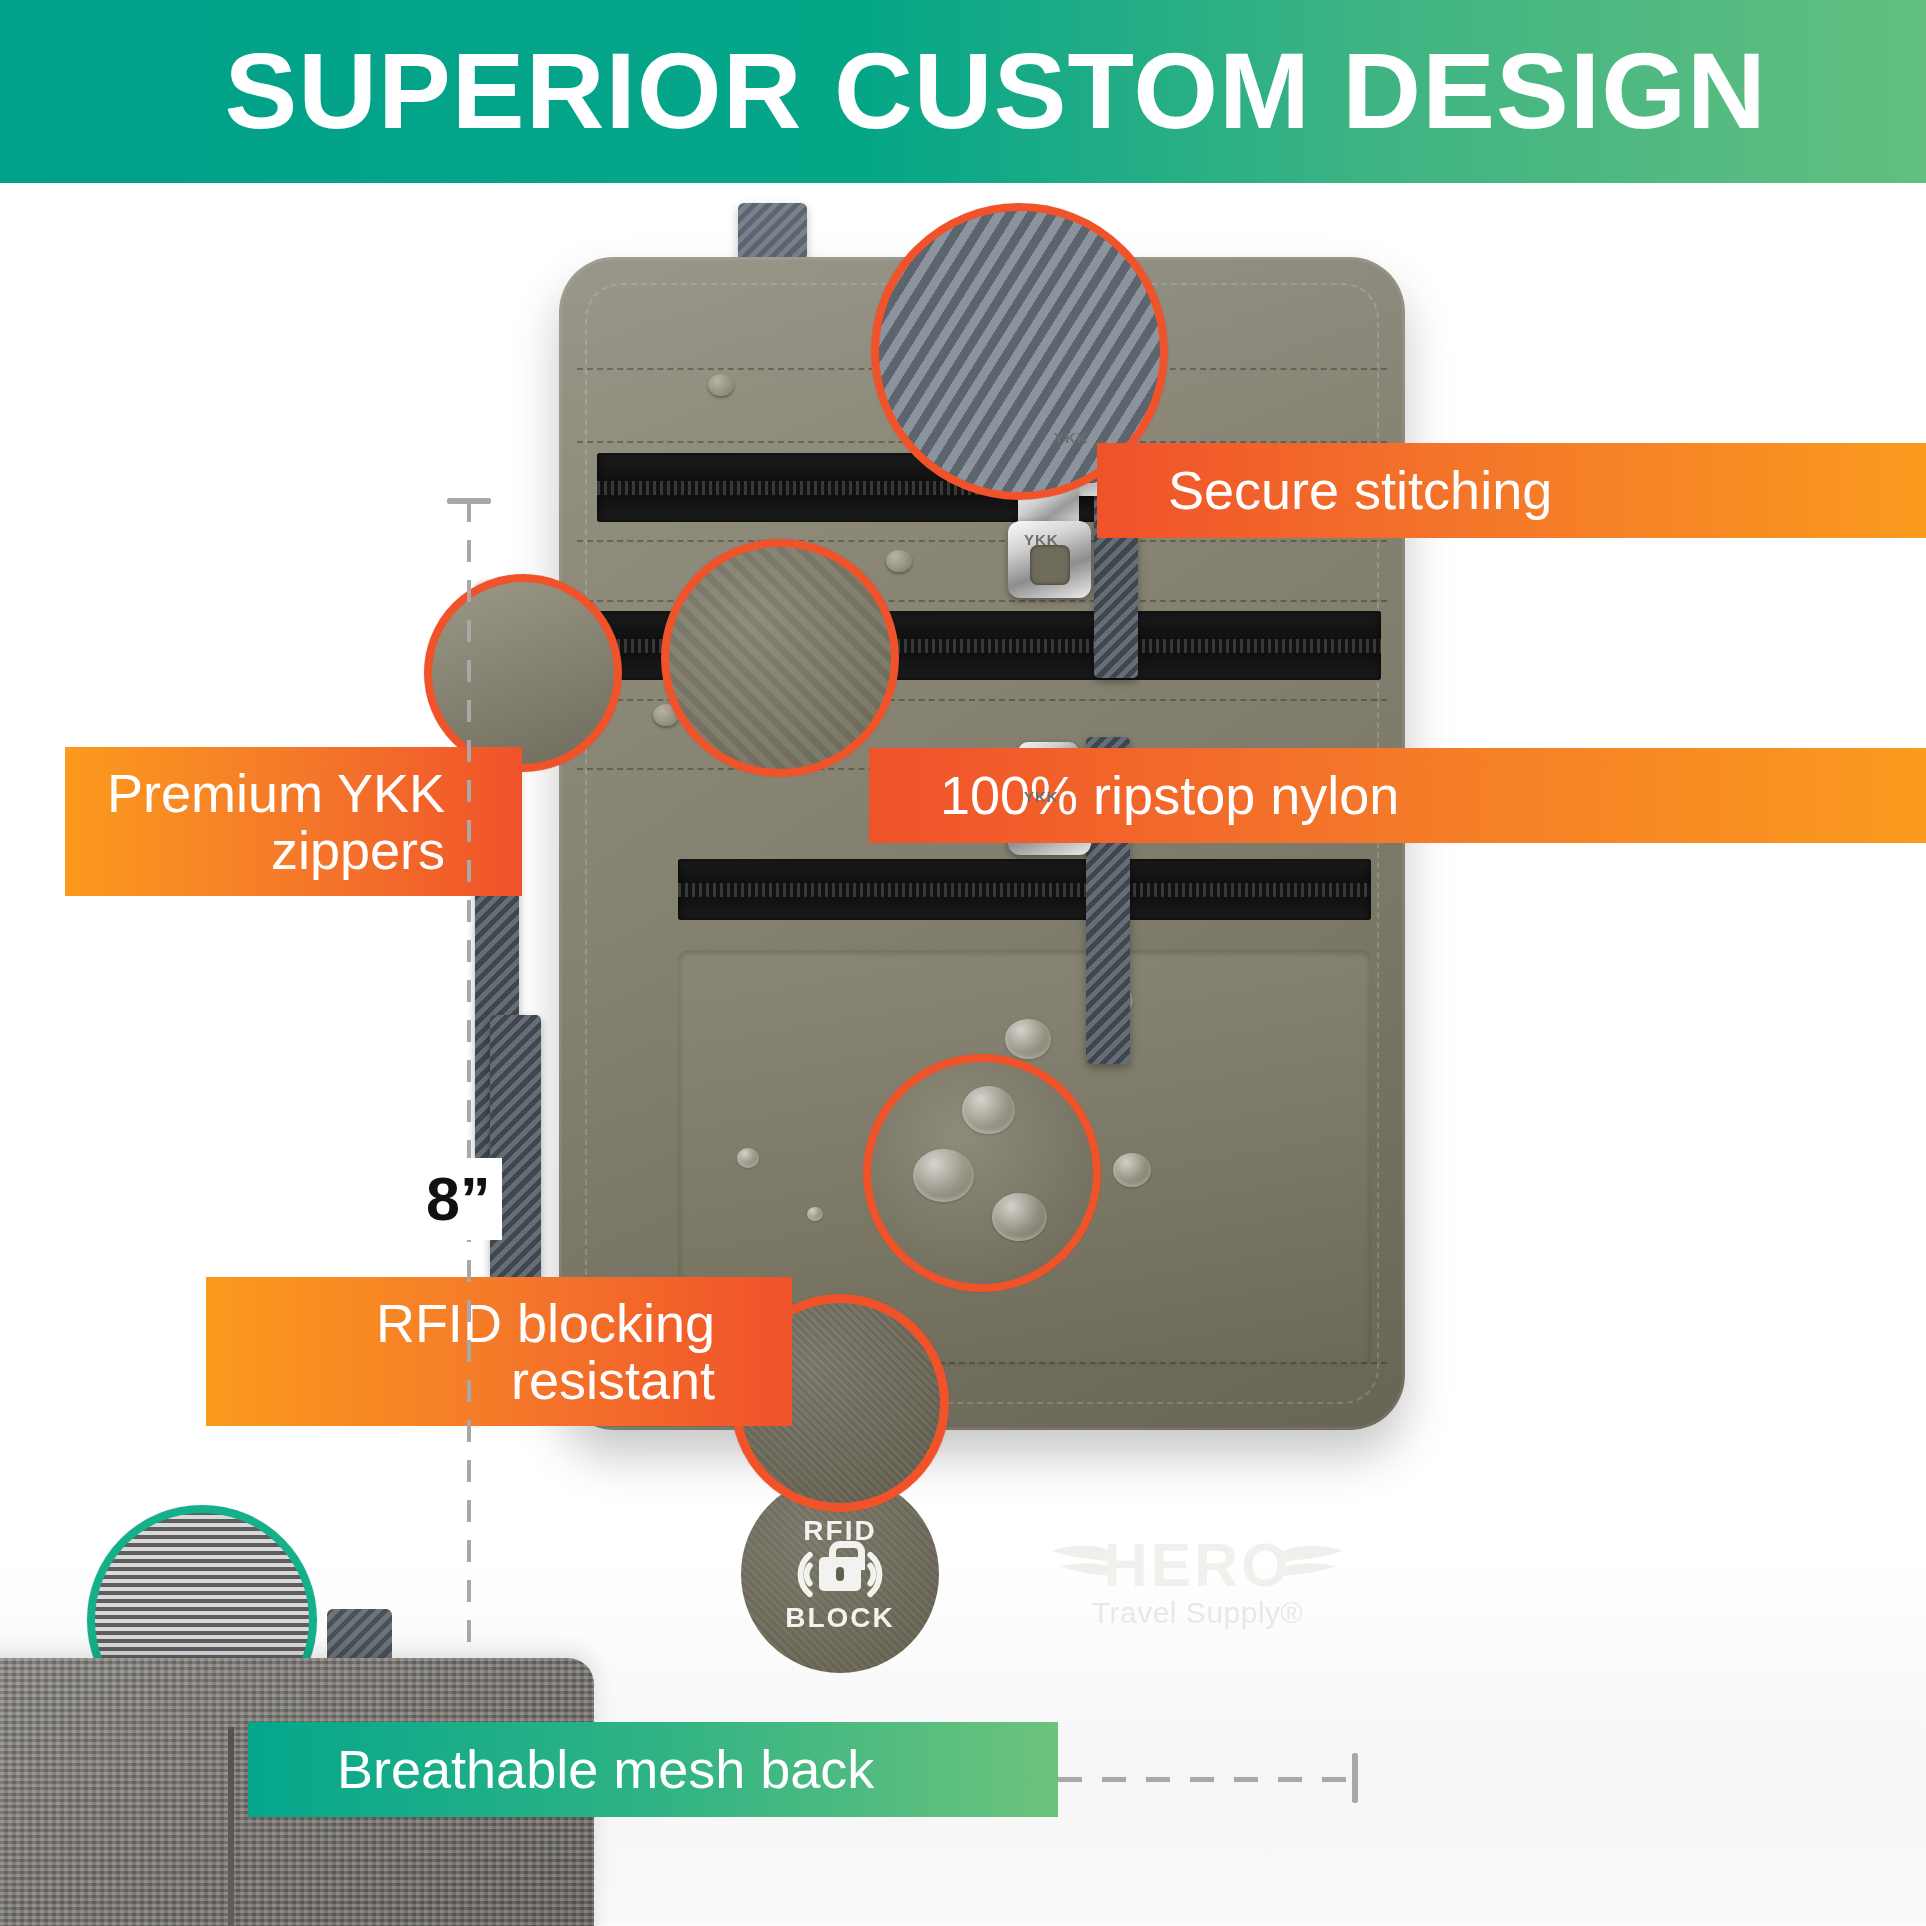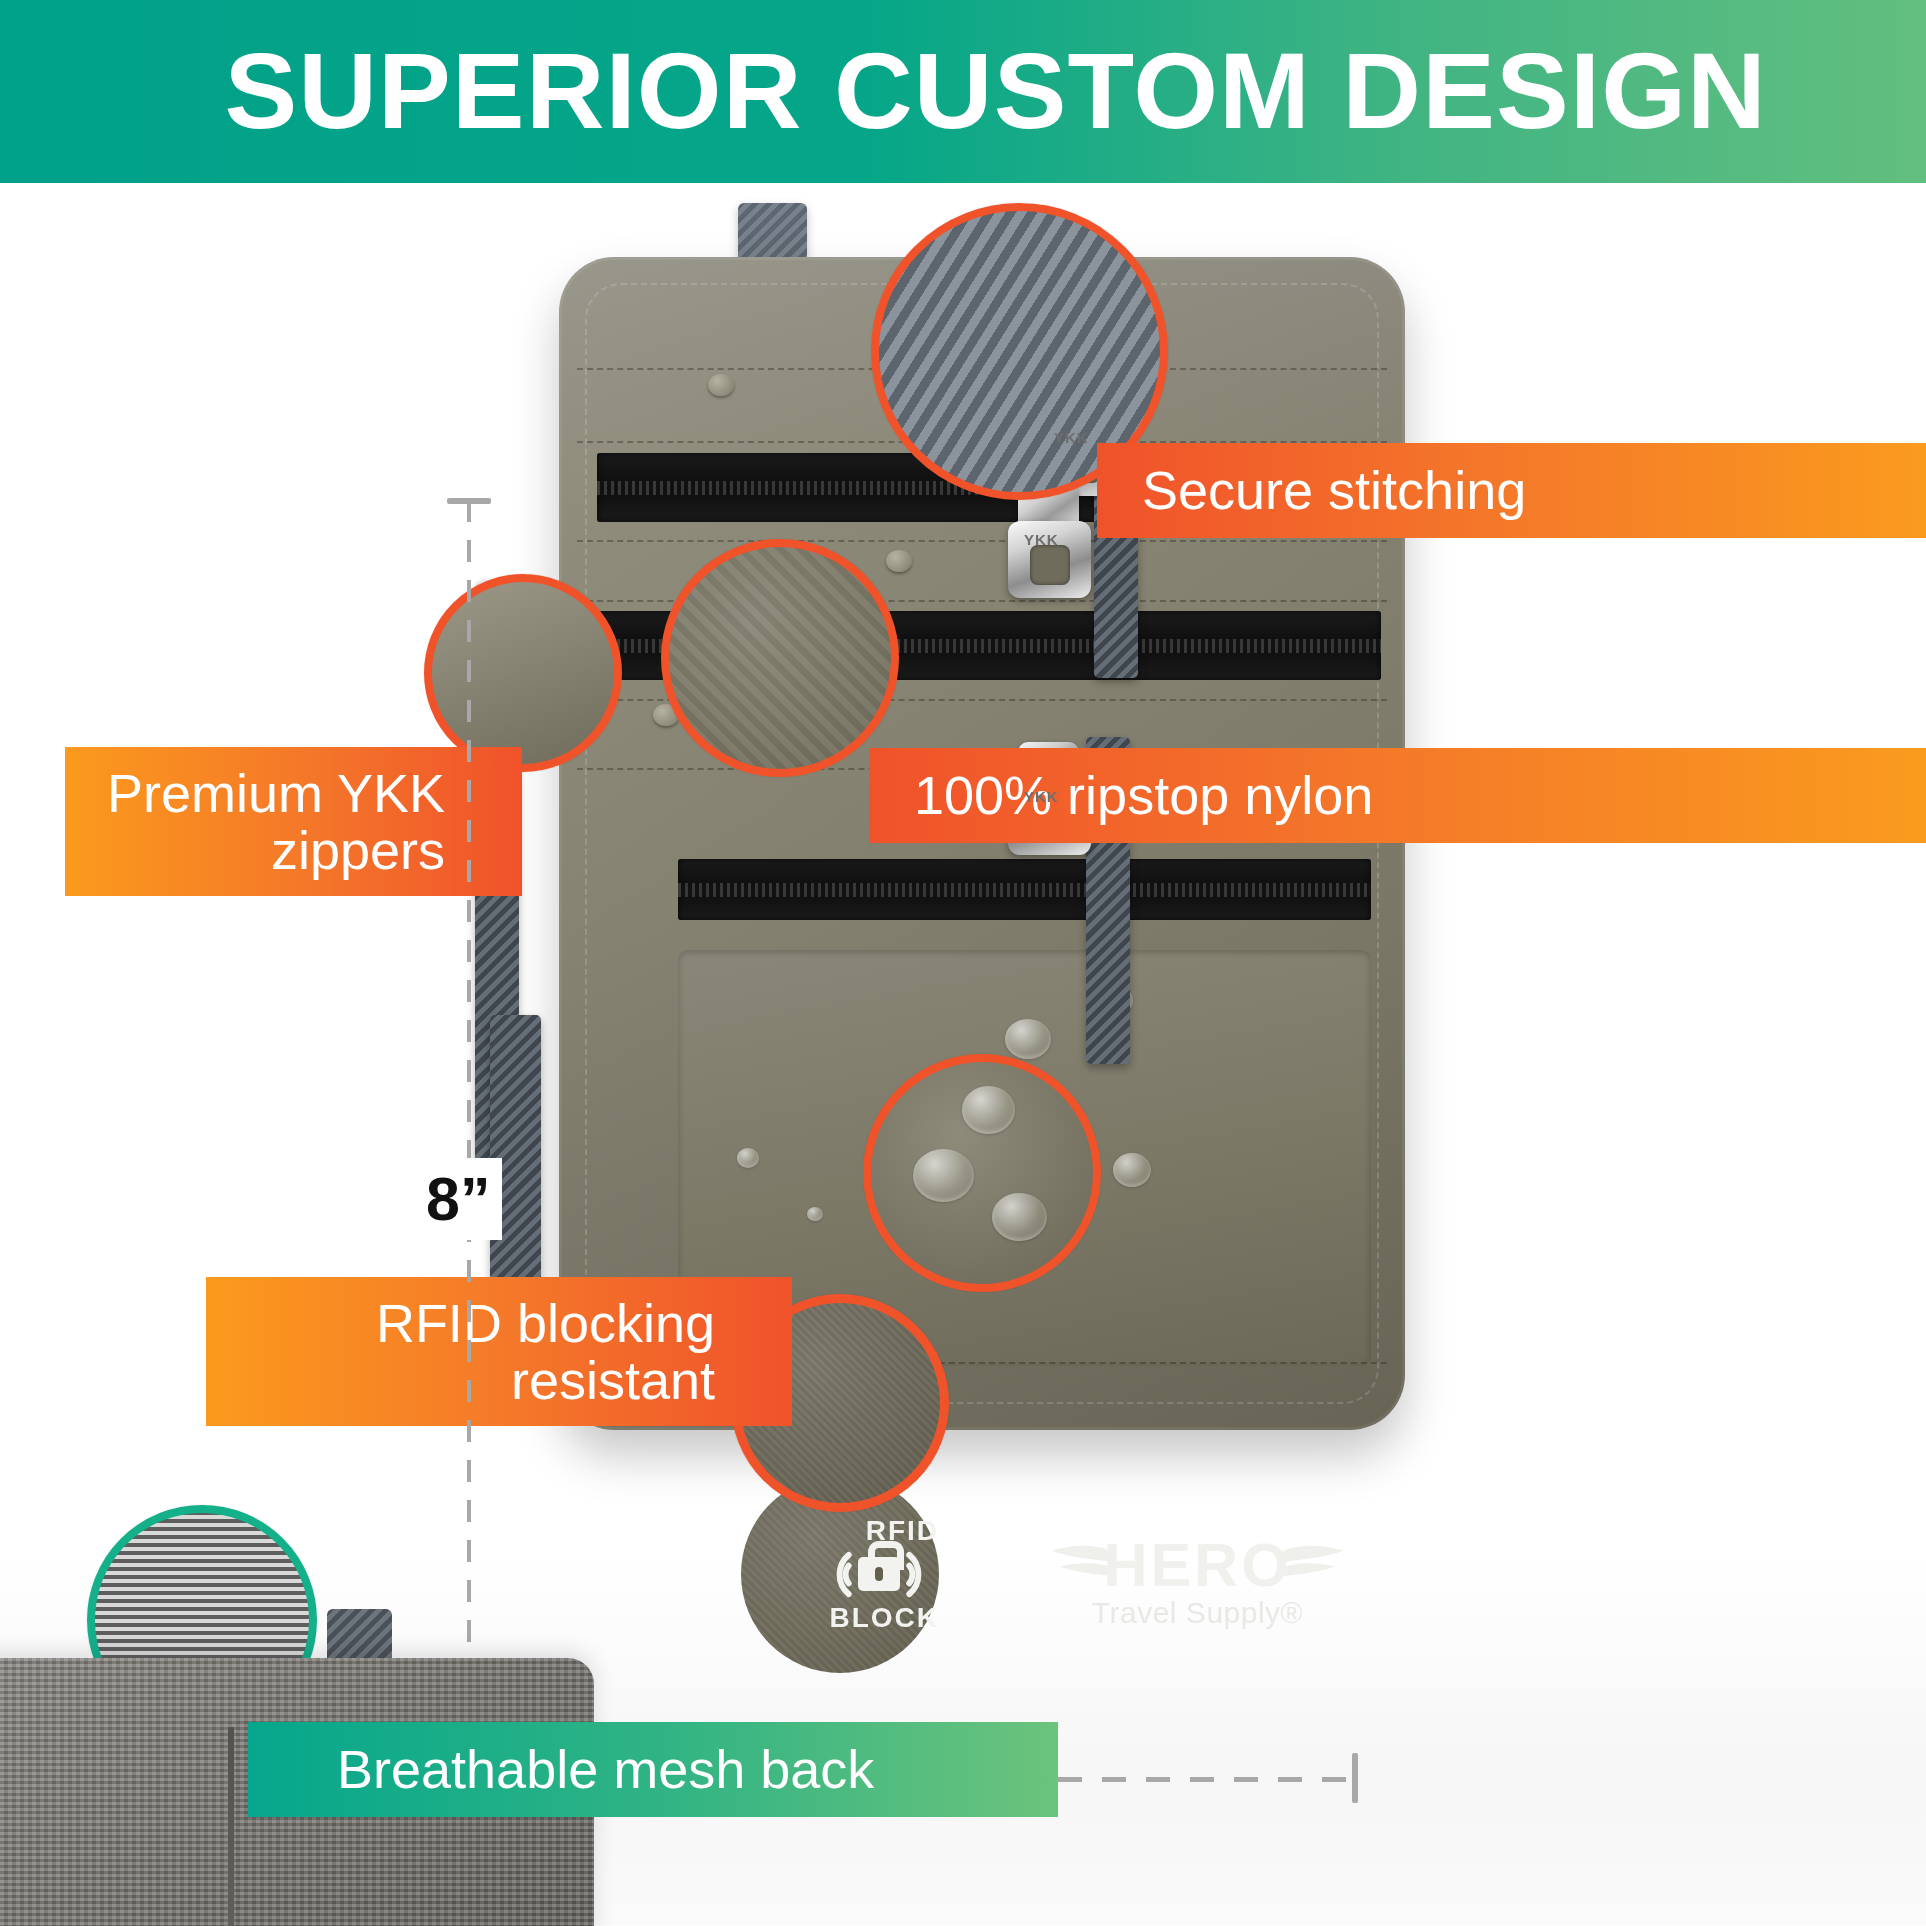--- a/index.html
+++ b/index.html
@@ -138,21 +138,21 @@
     color:#e8e8e4; font-size:30px; text-align:center; margin-top:6px; letter-spacing:0.5px;
   }
 
   
   .rfid-badge{
     position:absolute; left:741px; top:1292px; width:198px; height:198px;
     border-radius:50%;
     background:
       repeating-linear-gradient(45deg,rgba(255,255,255,.04) 0 3px,rgba(0,0,0,.04) 3px 6px),
       radial-gradient(circle at 36% 30%,#7d7a6c,#63604f);
-    display:flex; flex-direction:column; align-items:flex-end; justify-content:center;
+    display:flex; flex-direction:column; align-items:center; justify-content:center;
   }
   .rfid-top,.rfid-bot{ color:#f2f2ee; font-weight:bold; font-size:28px; letter-spacing:2px; }
   .rfid-mid{ display:flex; align-items:center; gap:5px; margin:2px 0; }
   .lock{
     width:42px; height:34px; background:#f2f2ee; border-radius:5px; position:relative;
   }
   .lock::before{
     content:""; position:absolute; left:10px; top:-16px; width:22px; height:22px;
     border:7px solid #f2f2ee; border-bottom:none; border-radius:11px 11px 0 0;
   }
@@ -169,21 +169,21 @@
     box-shadow:0 0 0 1px rgba(0,0,0,.04);
   }
   .circle-green{ border-color:#14b08a; }
 
   
   .label{
     position:absolute; height:95px; display:flex; align-items:center;
     color:#ffffff; font-size:54px; line-height:1.05; white-space:nowrap;
   }
   .label.two-line{ height:149px; font-size:54px; }
-  .lbl-right{ background:linear-gradient(90deg,#f0522a 0%,#f4762a 45%,#fa9b1e 100%); padding-left:45px; }
+  .lbl-right{ background:linear-gradient(90deg,#f0522a 0%,#f4762a 45%,#fa9b1e 100%); padding-left:71px; }
   .lbl-left{
     background:linear-gradient(90deg,#fb9a1d 0%,#f4762a 55%,#f0522a 100%);
     justify-content:flex-end; padding-right:77px; text-align:left;
   }
   .lbl-green{
     background:linear-gradient(90deg,#05a78c 0%,#2fb384 50%,#6cc37c 100%);
     padding-left:89px;
   }
 
   

